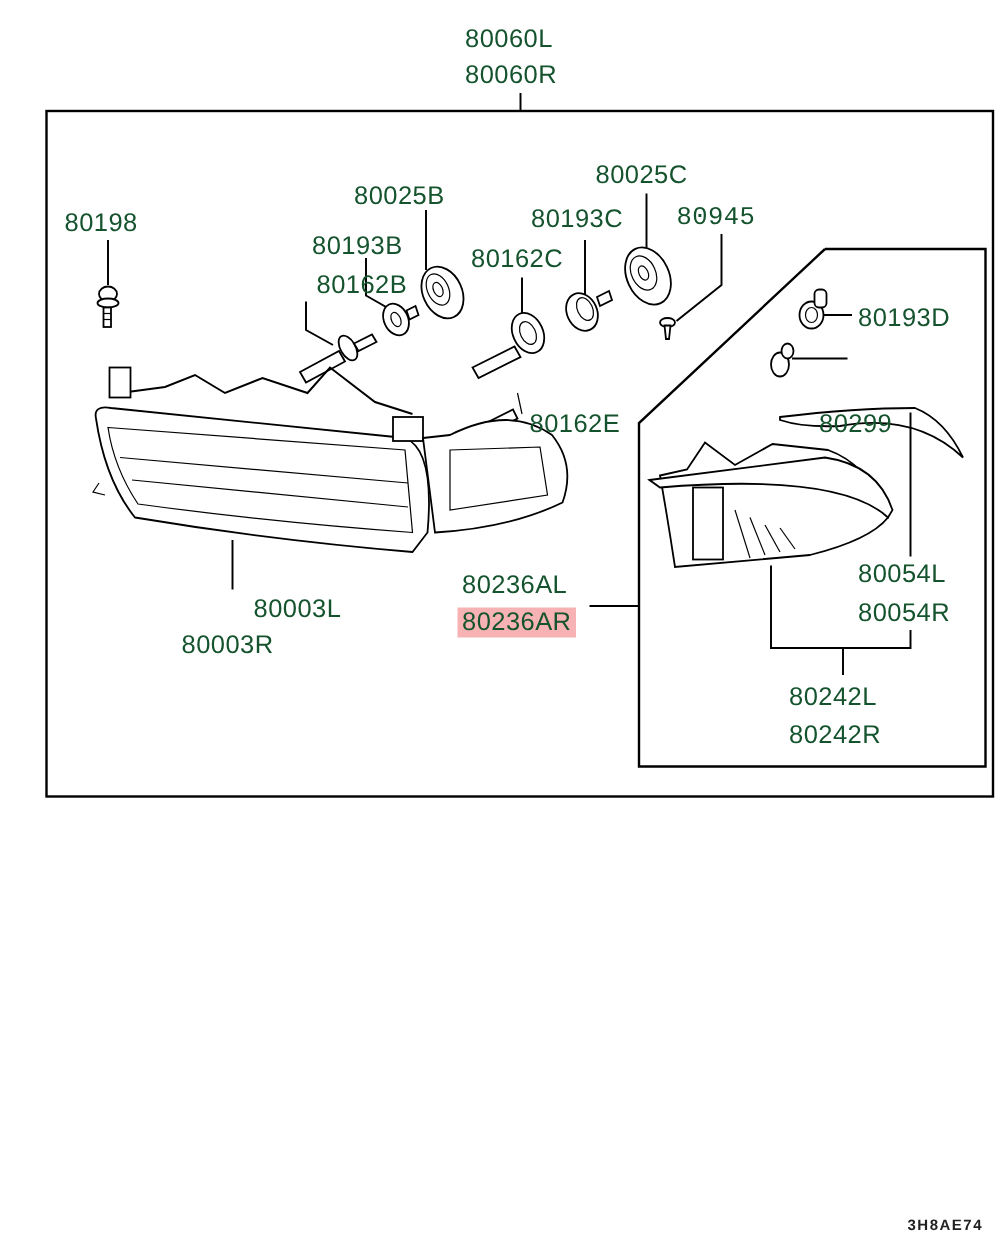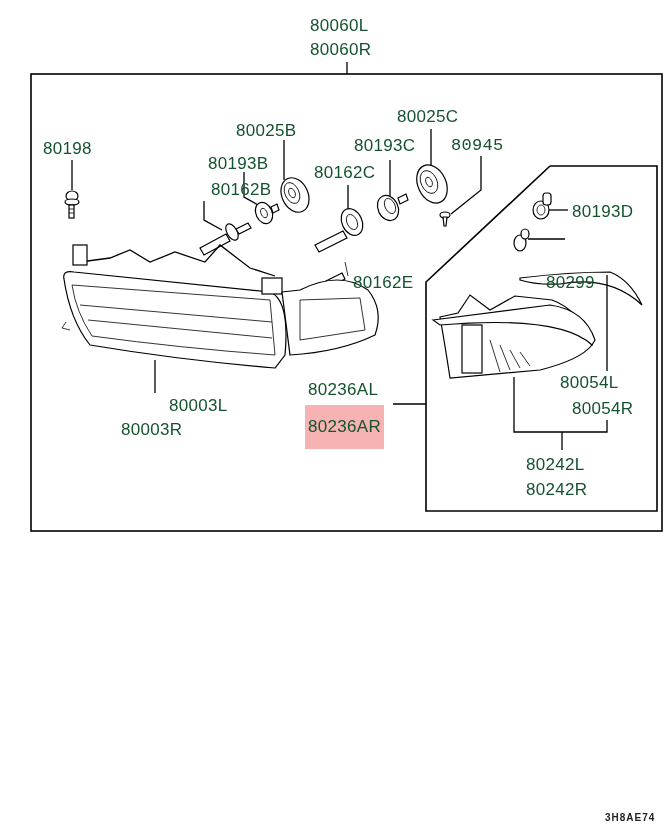--- a/index.html
+++ b/index.html
@@ -1,21 +1,21 @@
 <!DOCTYPE html>
 <html><head>
 <meta charset="utf-8">
 <style>
   html, body { margin: 0; padding: 0; background: #ffffff; }
   body { width: 672px; height: 831px; position: relative; overflow: hidden;
          font-family: "Liberation Sans", "DejaVu Sans", sans-serif; color: #000; }
   #diagram { position: absolute; left: 0; top: 0; }
   .lbl { position: absolute; font-size: 17px; line-height: 20px; letter-spacing: 0.3px;
          white-space: nowrap; color: #14532d; }
-  .lbl.hl { background: #f7b3b3; padding: 12px 3px; margin-left: -3px; }
+  .lbl.hl { background: #f7b3b3; padding: 0 3px; margin-left: -3px; }
   .code { position: absolute; font-size: 10px; letter-spacing: 1px; font-weight: bold; color: #222; }
   svg .ln { stroke: #000; stroke-width: 1.3; fill: none; }
   svg .box { stroke: #000; stroke-width: 1.6; fill: none; }
   svg .part { stroke: #000; stroke-width: 1.2; fill: #fff; }
   svg .thin { stroke: #000; stroke-width: 0.8; fill: none; }
 </style>
 </head>
 <body>
 
 <svg id="diagram" width="672" height="831" viewBox="0 0 672 831">
@@ -150,19 +150,19 @@
 
 <div class="lbl" style="left:572px;top:202px;">80193D</div>
 <div class="lbl" style="left:546px;top:230px;margin-top:43px;">80299</div>
 
 <div class="lbl" style="left:121px;top:396px;margin-left:48px;">80003L</div>
 <div class="lbl" style="left:121px;top:420px;">80003R</div>
 
 <div class="lbl" style="left:308px;top:380px;">80236AL</div>
 <div class="lbl hl" style="left: 308px; top: 405px; background: rgb(247, 179, 179);">80236AR</div>
 
-<div class="lbl" style="left:560px;top:373px;">80054L</div>
+<div class="lbl" style="left:572px;top:373px;">80054L</div>
 <div class="lbl" style="left:572px;top:399px;">80054R</div>
 
 <div class="lbl" style="left:526px;top:455px;">80242L</div>
 <div class="lbl" style="left:526px;top:480px;">80242R</div>
 
 <div class="code" style="left:605px;top:812px;">3H8AE74</div>
 
 </body></html>

